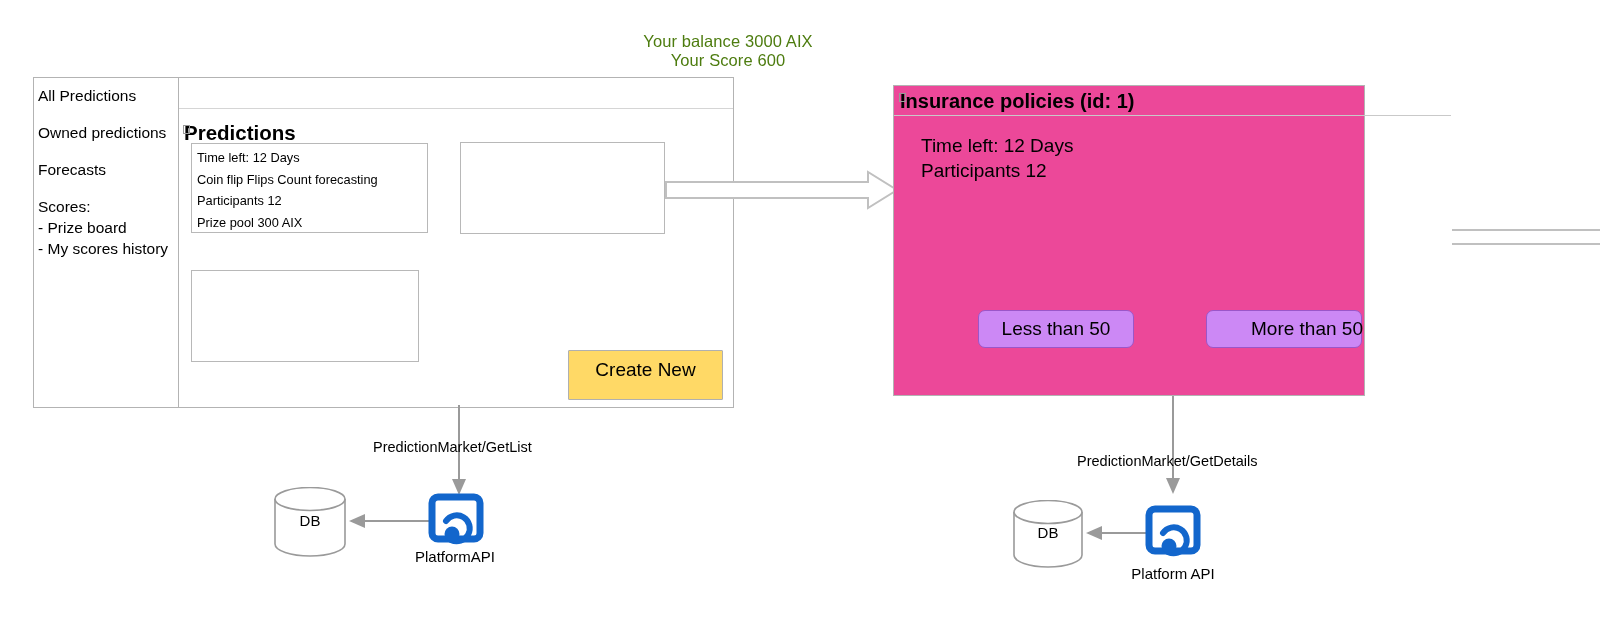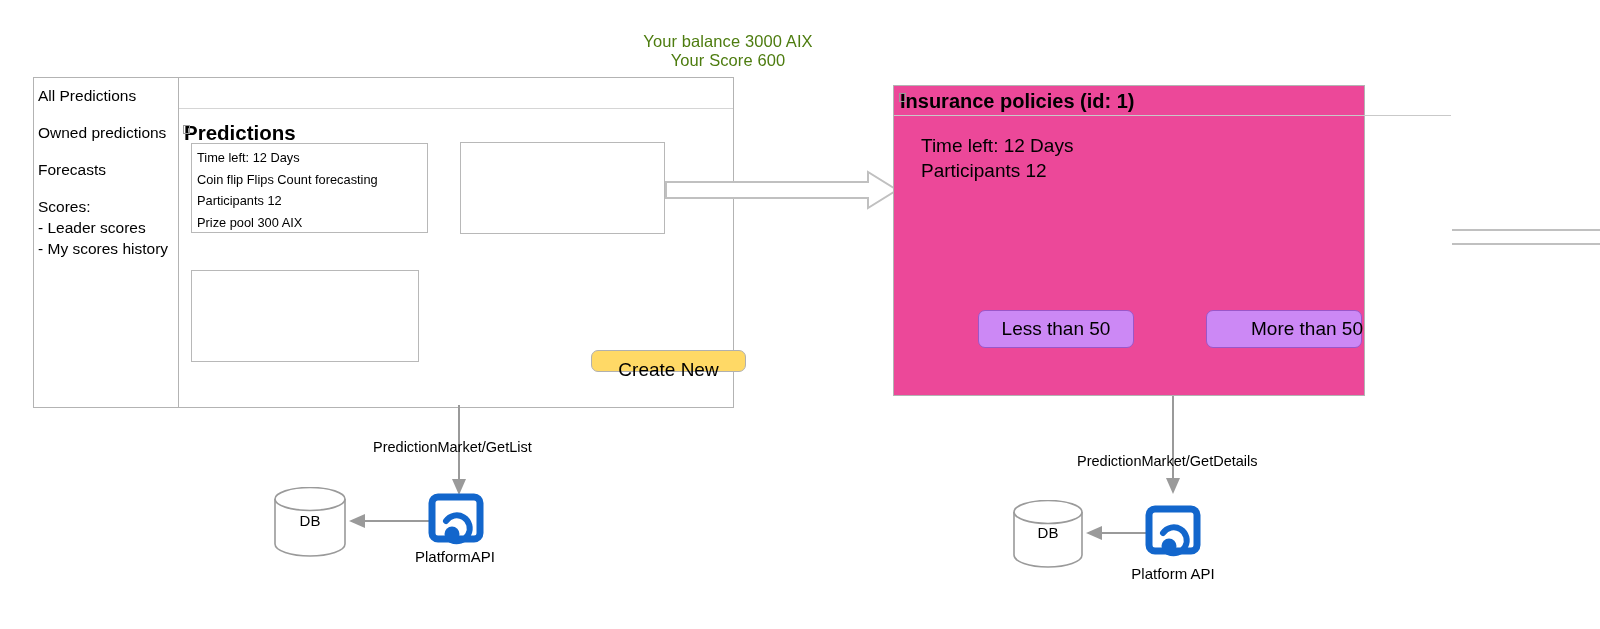--- a/index.html
+++ b/index.html
@@ -129,27 +129,27 @@
   }
   #pred-card-3 {
     left: 12px;
     top: 192px;
     width: 228px;
     height: 92px;
   }
 
   
   #create-new-button {
-    left: 412px;
+    left: 389px;
     top: 272px;
     width: 155px;
-    height: 22px;
+    height: 50px;
     background: #ffd966;
     border: 1px solid #b0b0b0;
-    border-radius: 7px;
+    border-radius: 1px;
     box-sizing: border-box;
     font-size: 19px;
     line-height: 38px;
     text-align: center;
     cursor: pointer;
     white-space: nowrap;
   }
 
   
   #insurance-window {
@@ -248,21 +248,21 @@
   </div>
 
   <div class="abs" id="predictions-window">
 
     <div class="abs" id="predictions-sidebar">
       <div class="side-item">All Predictions</div>
       <div class="side-item">Owned predictions</div>
       <div class="side-item">Forecasts</div>
       <div id="side-scores-group">
         <div class="side-sub">Scores:</div>
-        <div class="side-sub">- Leader scores</div>
+        <div class="side-sub">- Prize board</div>
         <div class="side-sub">- My scores history</div>
       </div>
     </div>
 
     <div class="abs" id="predictions-main">
 
       <div class="abs" id="predictions-title-bar"></div>
       <div class="abs" id="predictions-title"><span class="title-glyph"></span><span>Predictions</span></div>
 
       <div class="abs pred-card" id="pred-card-1">

